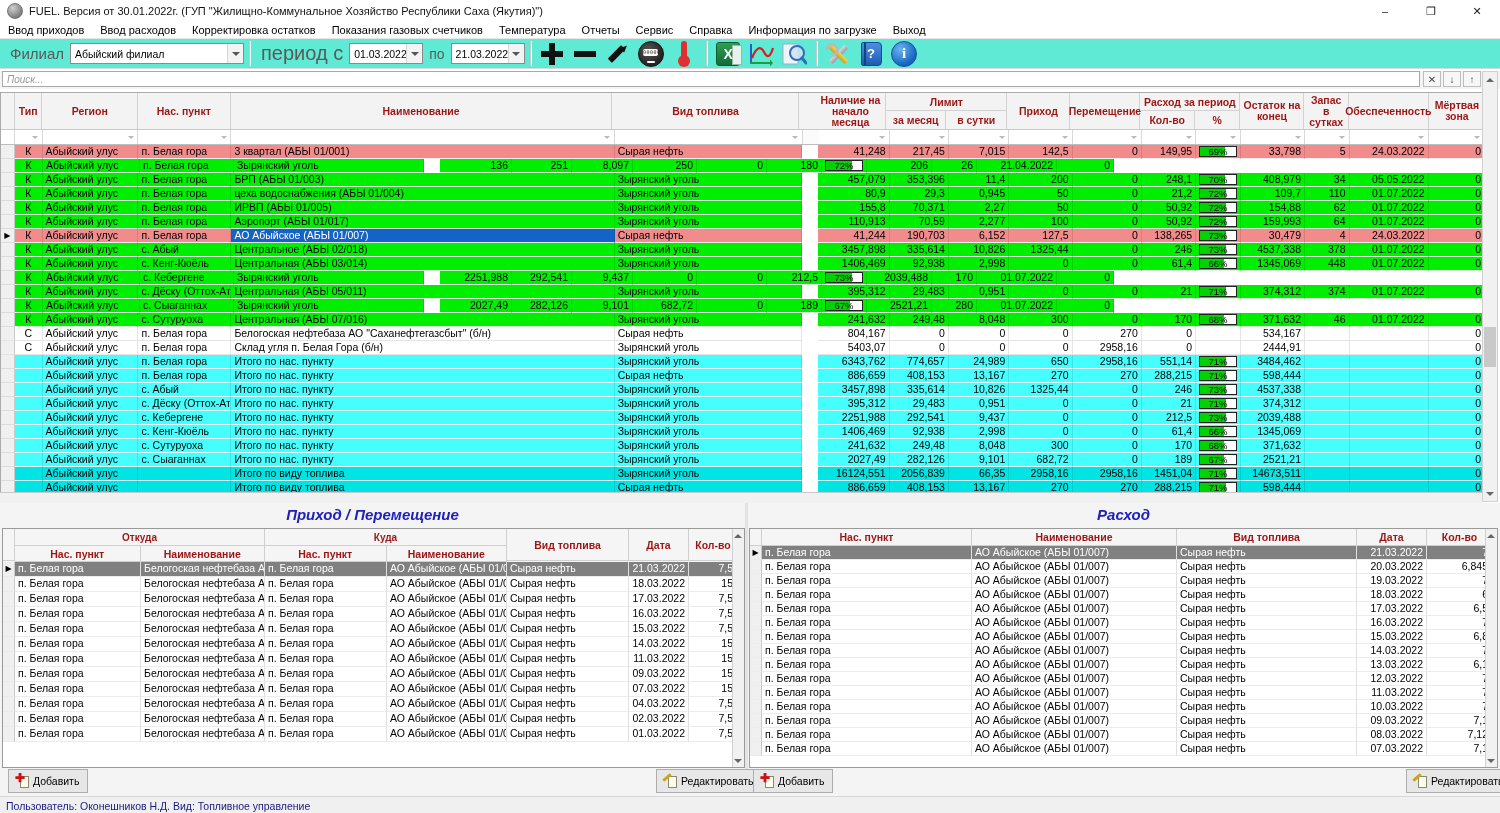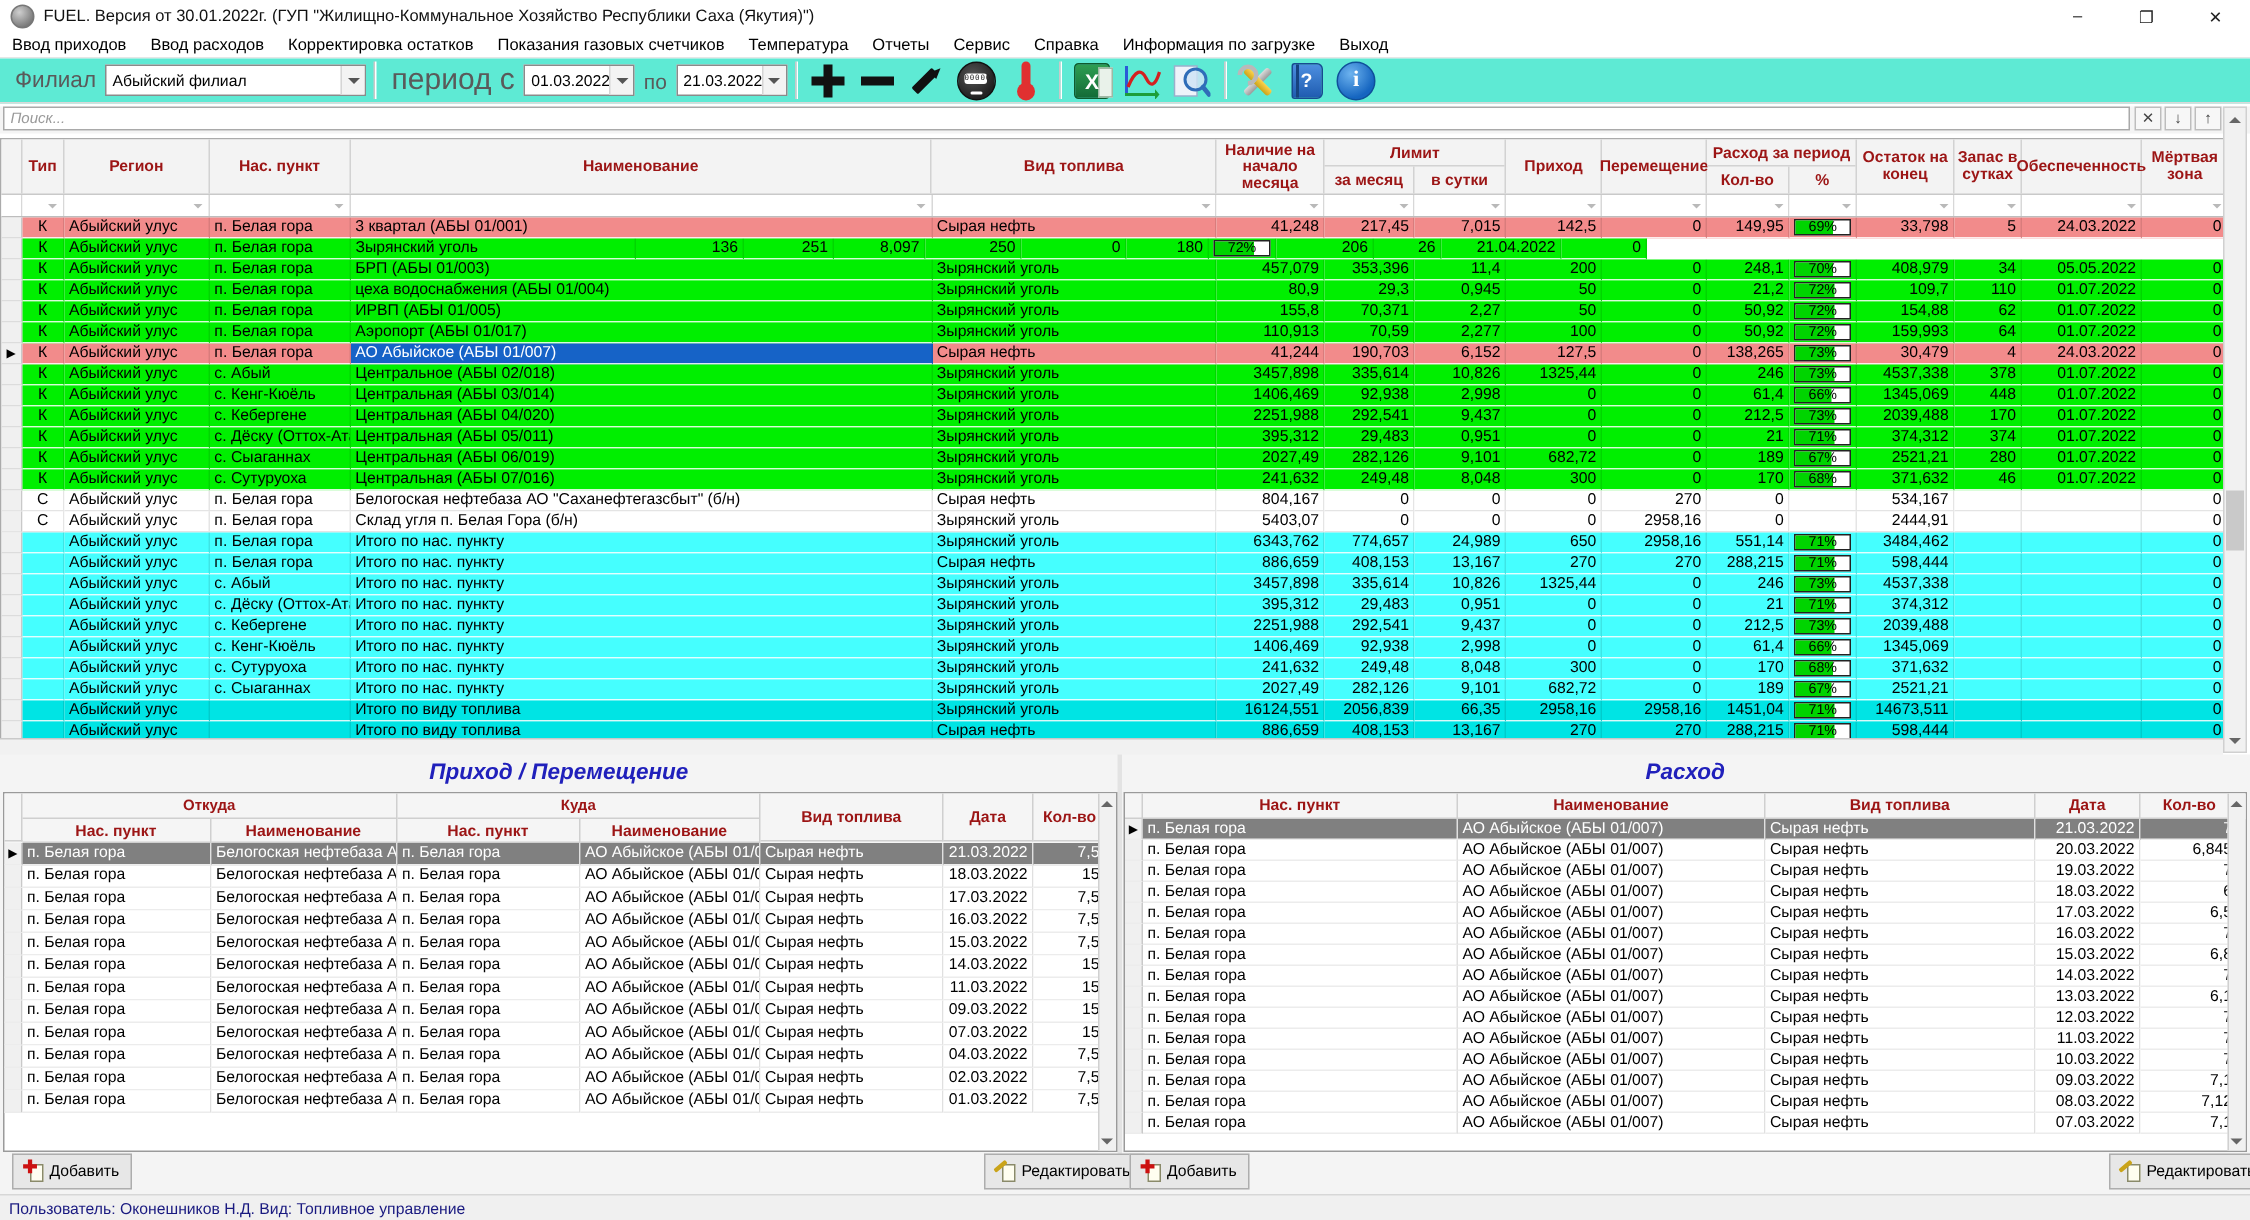--- a/index.html
+++ b/index.html
@@ -64,21 +64,21 @@
   .mt-header{display:flex;height:36px;background:#f3f3f3;border-bottom:1px solid #c9c9c9;}
   .hc{display:flex;align-items:center;justify-content:center;text-align:center;color:#9c1515;font-weight:bold;
     font-size:10.5px;line-height:11px;border-right:1px solid #d2d2d2;box-sizing:border-box;padding:0 2px;height:36px;}
   .hgroup{display:flex;flex-direction:column;border-right:1px solid #d2d2d2;box-sizing:border-box;}
   .hg-title{height:17px;display:flex;align-items:center;justify-content:center;color:#9c1515;font-weight:bold;font-size:10.5px;border-bottom:1px solid #d2d2d2;}
   .hg-subs{display:flex;flex:1;}
   .hg-subs .hc{height:18px;}
   .hg-subs .hc:last-child{border-right:none;}
   
   .w-sel{width:14px;}.w-type{width:28px;}.w-region{width:97px;}.w-sett{width:94px;}.w-name{width:388px;}.w-fuel{width:190px;}
-  .w-n72{width:72px;}.w-n60{width:60px;}.w-n61{width:61px;}.w-n64{width:64px;}.w-n70{width:70px;}.w-n55{width:55px;}
+  .w-n72{width:72px;margin-left:16px;}.w-n60{width:60px;}.w-n61{width:61px;}.w-n64{width:64px;}.w-n70{width:70px;}.w-n55{width:55px;}
   .w-pct{width:45px;}.w-n65{width:65px;}.w-n45{width:45px;}.w-n80{width:80px;}.w-n57{width:57px;}
   .filter-row{display:flex;height:14px;background:#fbfbfb;border-bottom:1px solid #bdbdbd;}
   .fcell{border-right:1px solid #d8d8d8;box-sizing:border-box;position:relative;background:#fff;}
   .fcell .fdrop{position:absolute;right:1px;top:2px;width:11px;height:10px;display:flex;align-items:center;justify-content:center;}
   .fdrop .tri-d{border-top-color:#b9b9b9;border-left-width:3px;border-right-width:3px;border-top-width:3px;}
   .mrow{display:flex;height:14px;}
   .mrow .cell{height:14px;line-height:13px;font-size:10.5px;padding:0 3px;box-sizing:border-box;overflow:hidden;white-space:nowrap;
     border-right:1px solid rgba(0,0,0,.10);border-bottom:1px solid rgba(255,255,255,.85);}
   .mrow .sel{background:#f0f0f0;border-right:1px solid #c9c9c9;border-bottom:1px solid #dcdcdc;padding:0;text-align:center;font-size:8px;line-height:14px;color:#000;}
   .mrow.white .cell{border-bottom:1px solid #e4e4e4;}
@@ -589,21 +589,20 @@
         <div class="cell w-n65 num">1345,069</div>
         <div class="cell w-n45 num">448</div>
         <div class="cell w-n80 num">01.07.2022</div>
         <div class="cell w-n57 num">0</div>
       </div>
       <div class="mrow green">
         <div class="cell w-sel sel"></div>
         <div class="cell w-type tc">К</div>
         <div class="cell w-region">Абыйский улус</div>
         <div class="cell w-sett">с. Кебергене</div>
-        <div class="cell w-name">Центральная (АБЫ 04/020)</div>
         <div class="cell w-fuel">Зырянский уголь</div>
         <div class="cell w-n72 num">2251,988</div>
         <div class="cell w-n60 num">292,541</div>
         <div class="cell w-n61 num">9,437</div>
         <div class="cell w-n64 num">0</div>
         <div class="cell w-n70 num">0</div>
         <div class="cell w-n55 num">212,5</div>
         <div class="cell w-pct pctwrap">
           <div class="pbar">
             <div class="pfill" style="width: 73%;"></div>
@@ -637,21 +636,20 @@
         <div class="cell w-n65 num">374,312</div>
         <div class="cell w-n45 num">374</div>
         <div class="cell w-n80 num">01.07.2022</div>
         <div class="cell w-n57 num">0</div>
       </div>
       <div class="mrow green">
         <div class="cell w-sel sel"></div>
         <div class="cell w-type tc">К</div>
         <div class="cell w-region">Абыйский улус</div>
         <div class="cell w-sett">с. Сыаганнах</div>
-        <div class="cell w-name">Центральная (АБЫ 06/019)</div>
         <div class="cell w-fuel">Зырянский уголь</div>
         <div class="cell w-n72 num">2027,49</div>
         <div class="cell w-n60 num">282,126</div>
         <div class="cell w-n61 num">9,101</div>
         <div class="cell w-n64 num">682,72</div>
         <div class="cell w-n70 num">0</div>
         <div class="cell w-n55 num">189</div>
         <div class="cell w-pct pctwrap">
           <div class="pbar">
             <div class="pfill" style="width: 67%;"></div>

